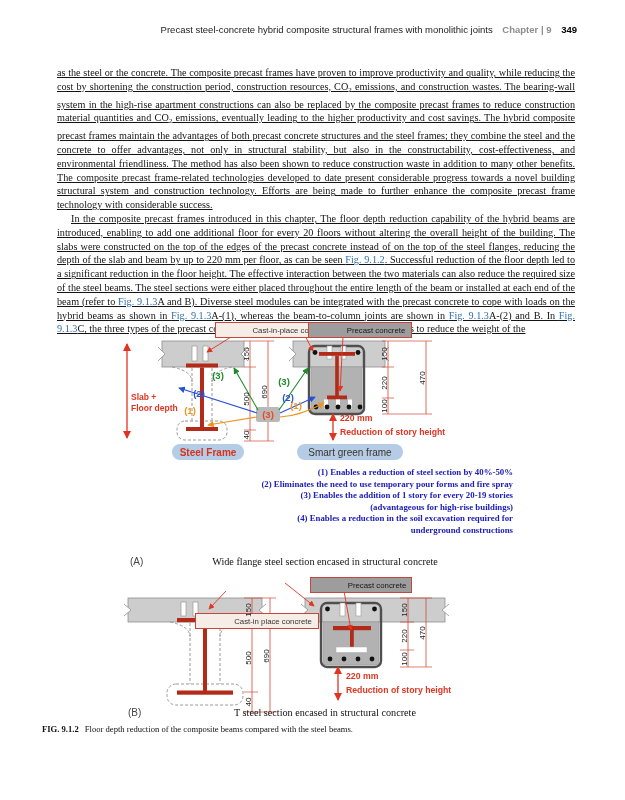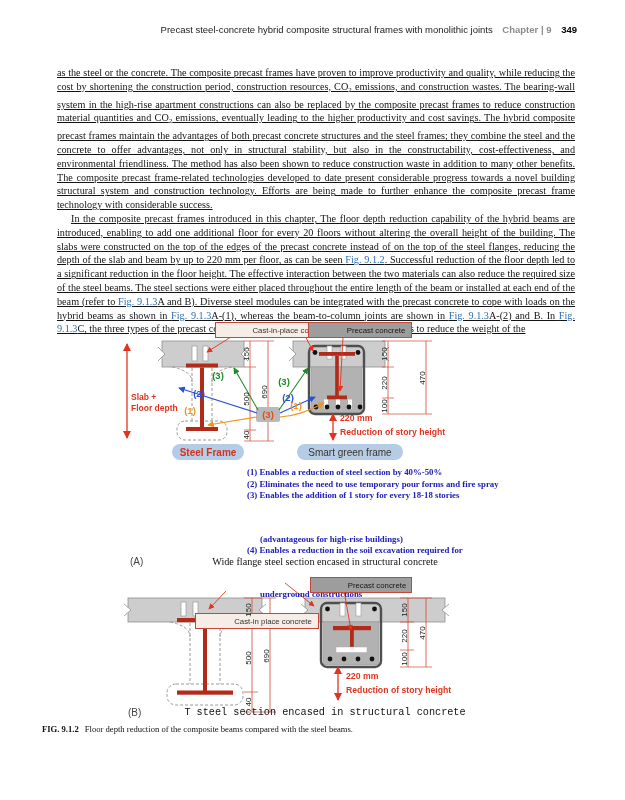--- a/index.html
+++ b/index.html
@@ -40,23 +40,23 @@
 
   .redtxt{position:absolute;color:#e03420;font:bold 8.7px "Liberation Sans",sans-serif;
           white-space:nowrap;}
 
   .frame-tag{position:absolute;height:16px;background:#b5cce6;border-radius:8px;
              display:flex;align-items:center;justify-content:center;
              font:bold 10px "Liberation Sans",sans-serif;white-space:nowrap;}
   .frame-tag.red{color:#d6321c;}
   .frame-tag.drk{color:#3b342c;font-weight:normal;}
 
-  .notes{position:absolute;left:247px;top:467px;width:260px;color:#2020b8;
-         font:bold 8.8px "Liberation Serif",serif;line-height:11.6px;}
-  .notes .ind{padding-left:13px;margin-top:32px;}
+  .notes{position:absolute;left:253px;top:467px;width:260px;color:#2020b8;
+         font:bold 8.8px "Liberation Serif",serif;line-height:11.6px;text-align:right;}
+  .notes .ind{padding-left:13px;}
 
   .summary{position:absolute;left:145px;top:534px;color:#e82c12;
            font:bold 10.4px "Liberation Serif",serif;white-space:nowrap;}
 
   .panel{position:absolute;font:10px "Liberation Sans",sans-serif;color:#444;}
   .fcap{position:absolute;width:330px;text-align:center;
         font:10.2px "Liberation Serif",serif;color:#111;white-space:nowrap;}
 
   .figcap{position:absolute;left:42px;top:724px;width:518px;
           font:8.6px "Liberation Serif",serif;color:#111;}
@@ -233,21 +233,21 @@
 
   <div class="redtxt" style="left:340px;top:413px;">220 mm</div>
   <div class="redtxt" style="left:340px;top:427px;">Reduction of story height</div>
 
   <div class="frame-tag red" style="left:172px;top:444px;width:72px;">Steel Frame</div>
   <div class="frame-tag drk" style="left:297px;top:444px;width:106px;">Smart green frame</div>
 
   <div class="notes">
     <div>(1) Enables a reduction of steel section by 40%-50%</div>
     <div>(2) Eliminates the need to use temporary pour forms and fire spray</div>
-    <div>(3) Enables the addition of 1 story for every 18-18 stories</div>
+    <div>(3) Enables the addition of 1 story for every 20-19 stories</div>
     <div class="ind">(advantageous for high-rise buildings)</div>
     <div>(4) Enables a reduction in the soil excavation required for</div>
     <div class="ind">underground constructions</div>
   </div>
 
 
   <span class="panel" style="left:130px;top:556px;">(A)</span>
   <div class="fcap" style="left:160px;top:556px;">Wide flange steel section encased in structural concrete</div>
 
   <div class="lblbox light" style="left:195px;top:577px;width:90px;margin-top:36px;">Cast-in place concrete</div>
@@ -259,19 +259,19 @@
   <span class="dim" style="left:266px;top:656px;">690</span>
   <span class="dim" style="left:404px;top:610px;">150</span>
   <span class="dim" style="left:404px;top:636px;">220</span>
   <span class="dim" style="left:404px;top:659px;">100</span>
   <span class="dim" style="left:422px;top:633px;">470</span>
 
   <div class="redtxt" style="left:346px;top:671px;">220 mm</div>
   <div class="redtxt" style="left:346px;top:685px;">Reduction of story height</div>
 
   <span class="panel" style="left:128px;top:707px;">(B)</span>
-  <div class="fcap" style="left:160px;top:707px;font-family:Liberation Mono, monospace;">T steel section encased in structural concrete</div>
+  <div class="fcap" style="left:160px;top:707px;">T steel section encased in structural concrete</div>
 
   <div class="figcap">
     <span class="b">FIG. 9.1.2</span><span>Floor depth reduction of the composite beams compared with the steel beams.</span>
   </div>
 
 </div>
 
 </body></html>

